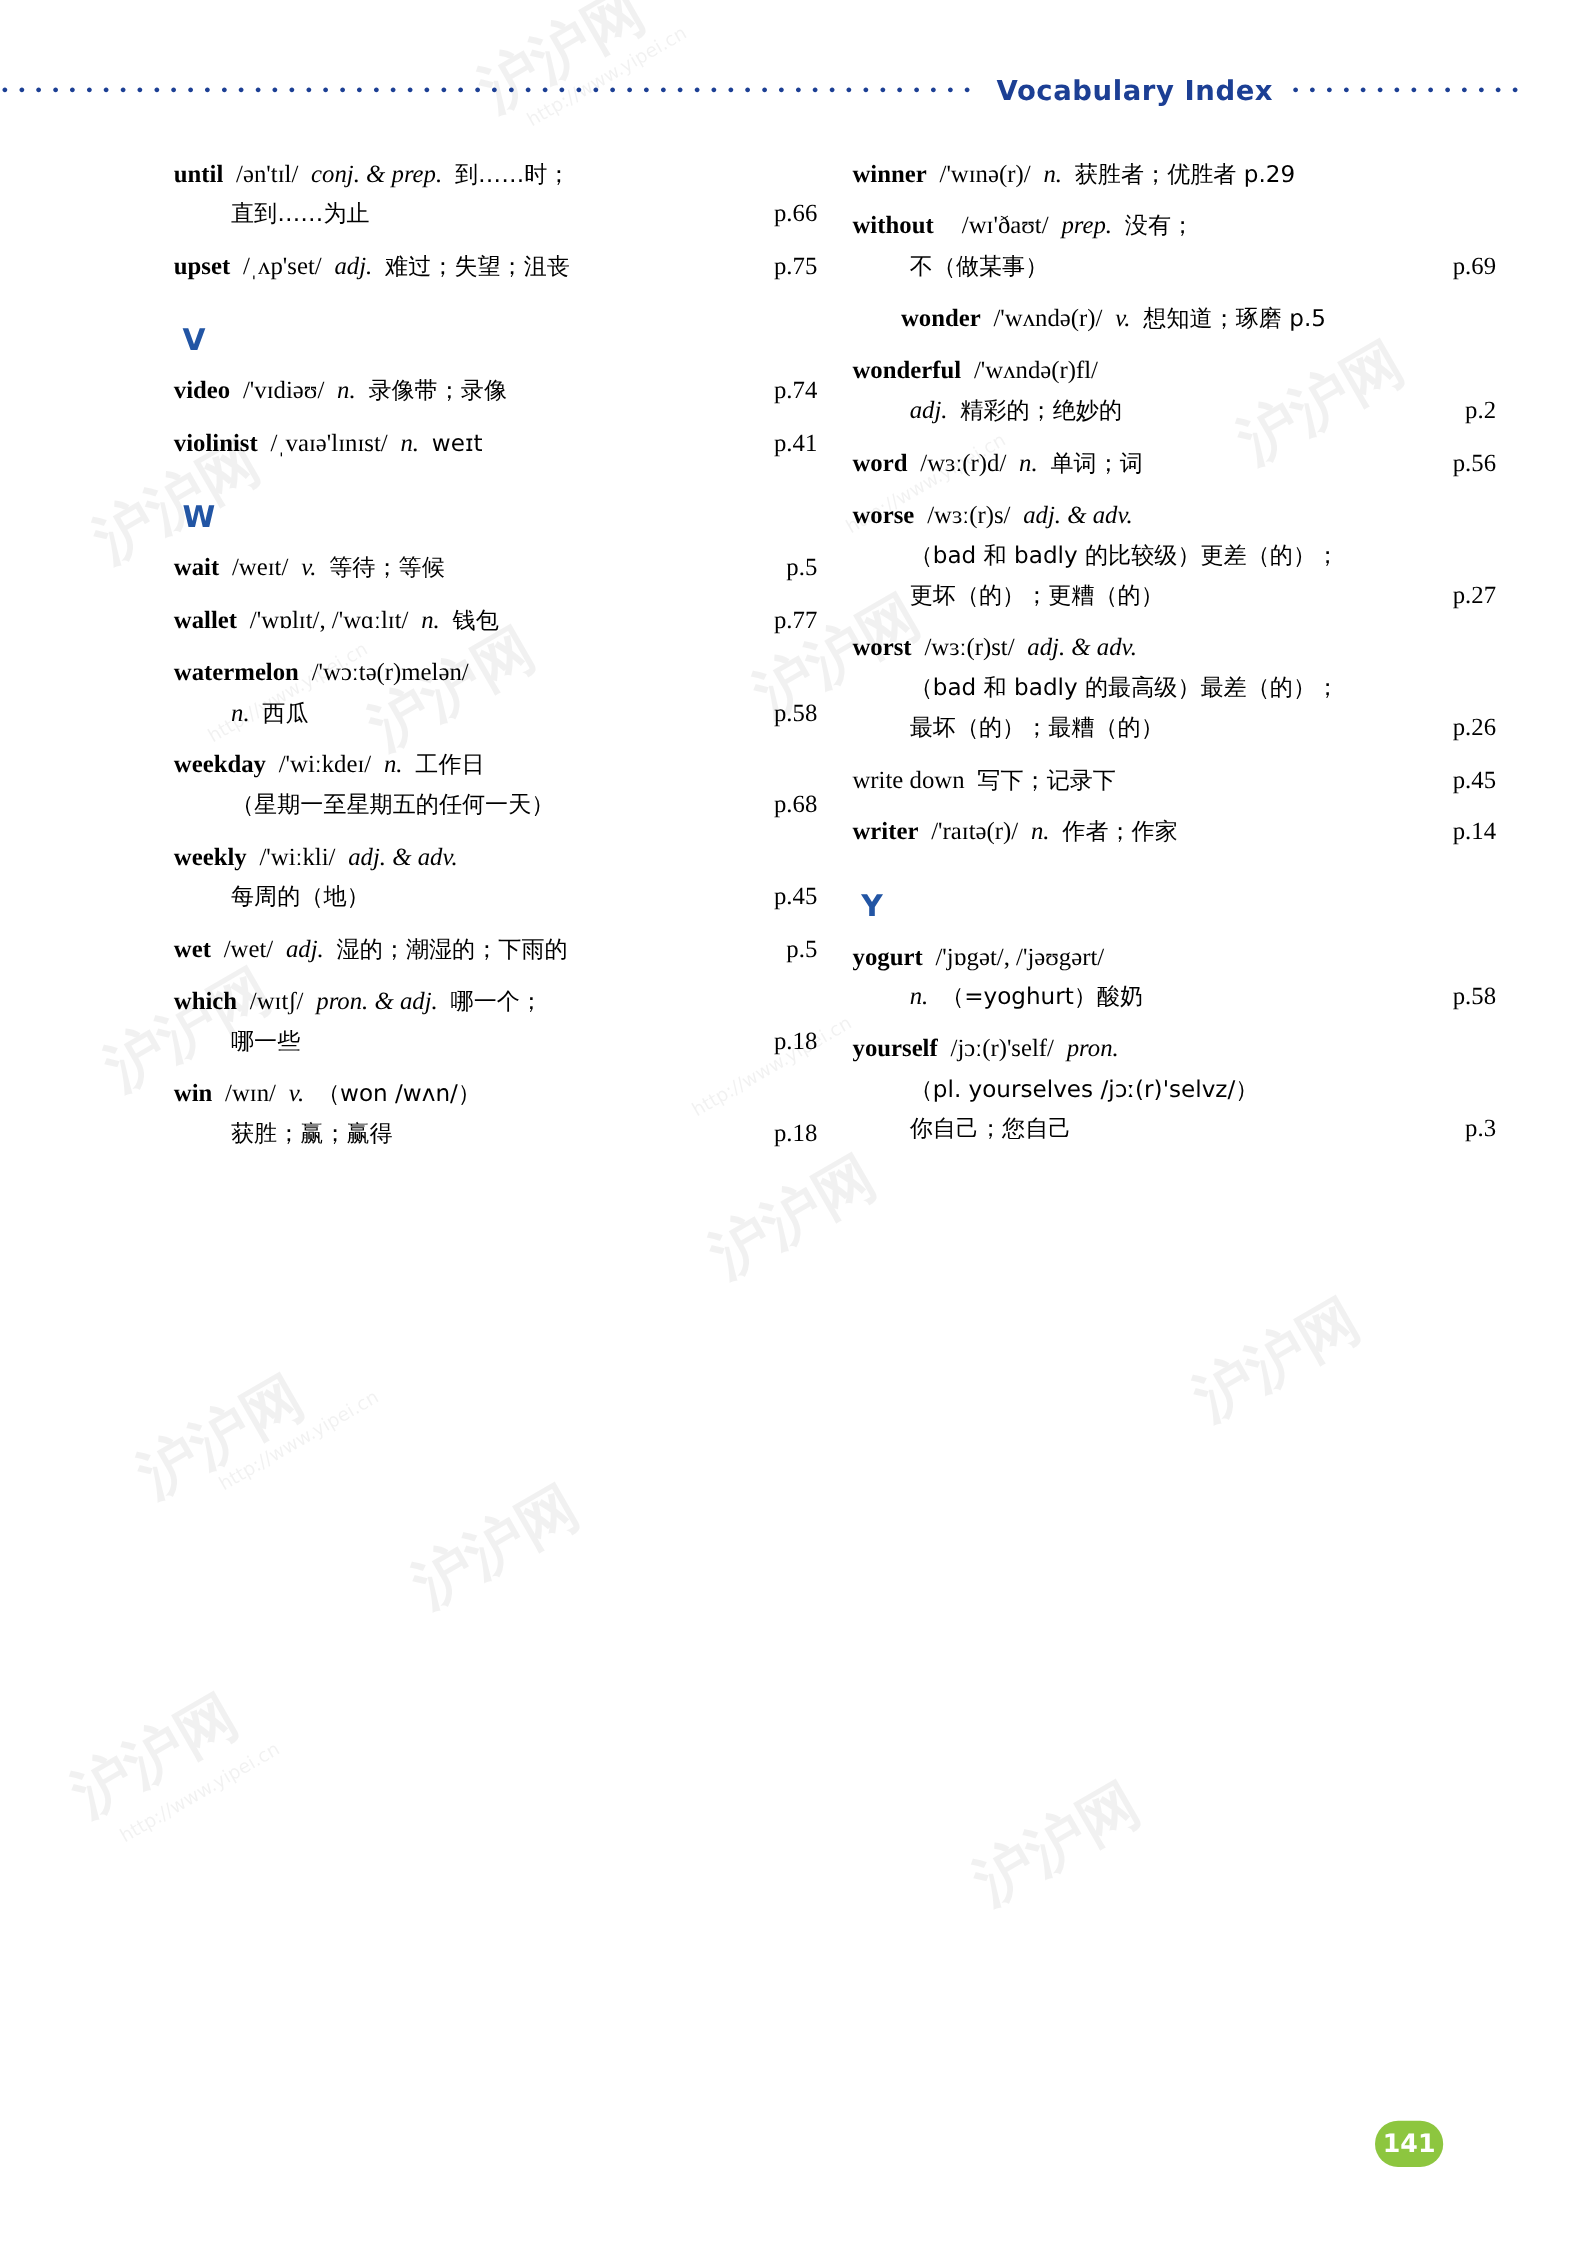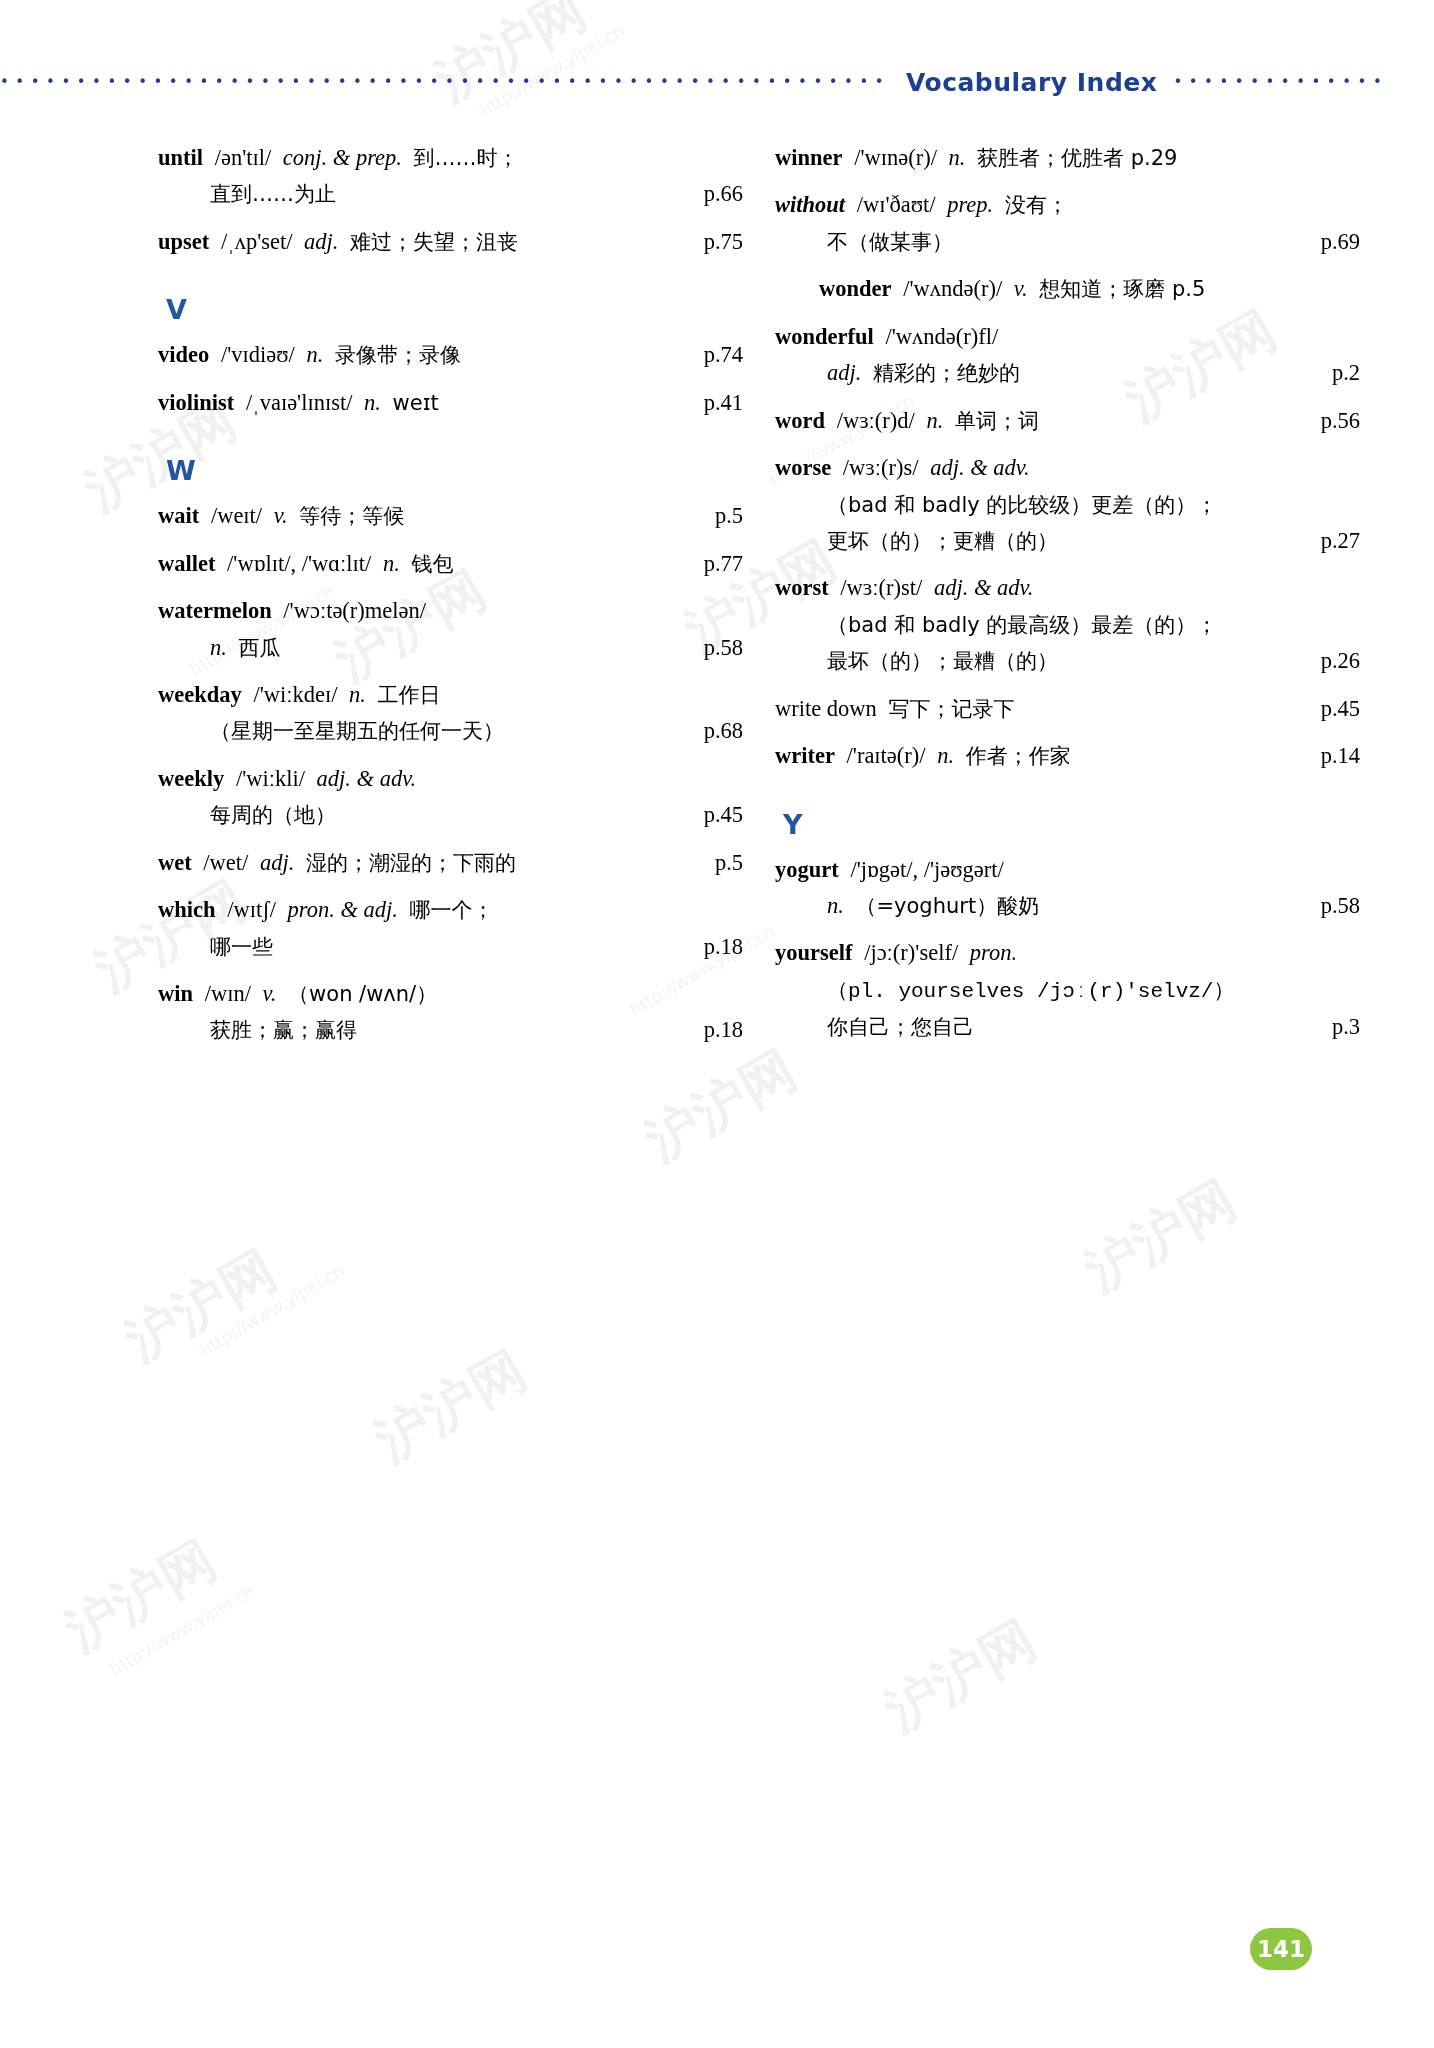--- a/index.html
+++ b/index.html
@@ -318,21 +318,21 @@
       <span class="line" style="padding-right:0;">
         <span class="hw" style="margin-right: 6px;">winner</span>
         <span class="ph" style="margin-right: 6px;">/'wɪnə(r)/</span>
         <span class="pos" style="margin-right: 6px;">n.</span>
         <span class="cn" style="margin-right: 6px;">获胜者；优胜者 p.29</span>
       </span>
     </div>
 
     <div class="entry">
       <span class="line">
-        <span class="hw" style="margin-right: 6px; font-style: italic;">without</span>
+        <span class="hw" style="margin-right: 20px;">without</span>
         <span class="ph" style="margin-right: 6px;">/wɪ'ðaʊt/</span>
         <span class="pos" style="margin-right: 6px;">prep.</span>
         <span class="cn" style="margin-right: 6px;">没有；</span>
       </span>
       <span class="line indent">
         <span class="cn" style="margin-right: 6px;">不（做某事）</span>
         <span class="page">p.69</span>
       </span>
     </div>
 
@@ -429,21 +429,21 @@
       </span>
     </div>
 
     <div class="entry">
       <span class="line">
         <span class="hw" style="margin-right: 6px;">yourself</span>
         <span class="ph" style="margin-right: 6px;">/jɔː(r)'self/</span>
         <span class="pos" style="margin-right: 6px;">pron.</span>
       </span>
       <span class="line indent">
-        <span class="cn" style="margin-right: 6px; font-family: Liberation Mono, monospace;">（pl. yourselves /jɔː(r)'selvz/）</span>
+        <span class="cn" style="margin-right: 6px;">（pl. yourselves /jɔː(r)'selvz/）</span>
       </span>
       <span class="line indent">
         <span class="cn" style="margin-right: 6px;">你自己；您自己</span>
         <span class="page">p.3</span>
       </span>
     </div>
 
   </div>
 </div>
 

